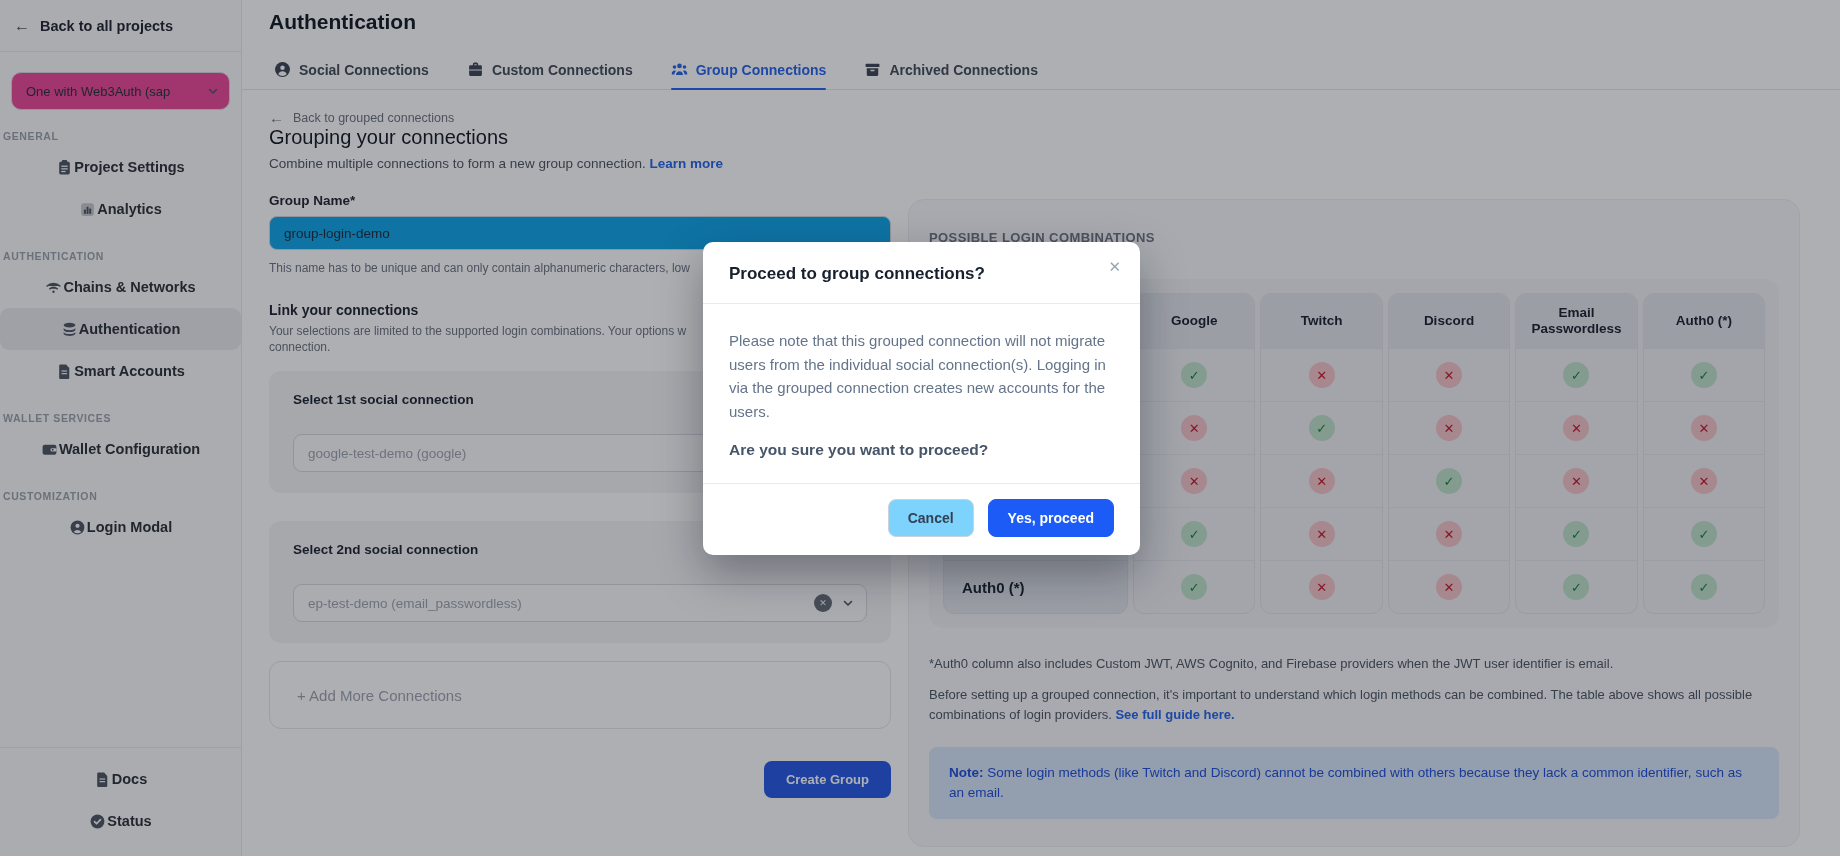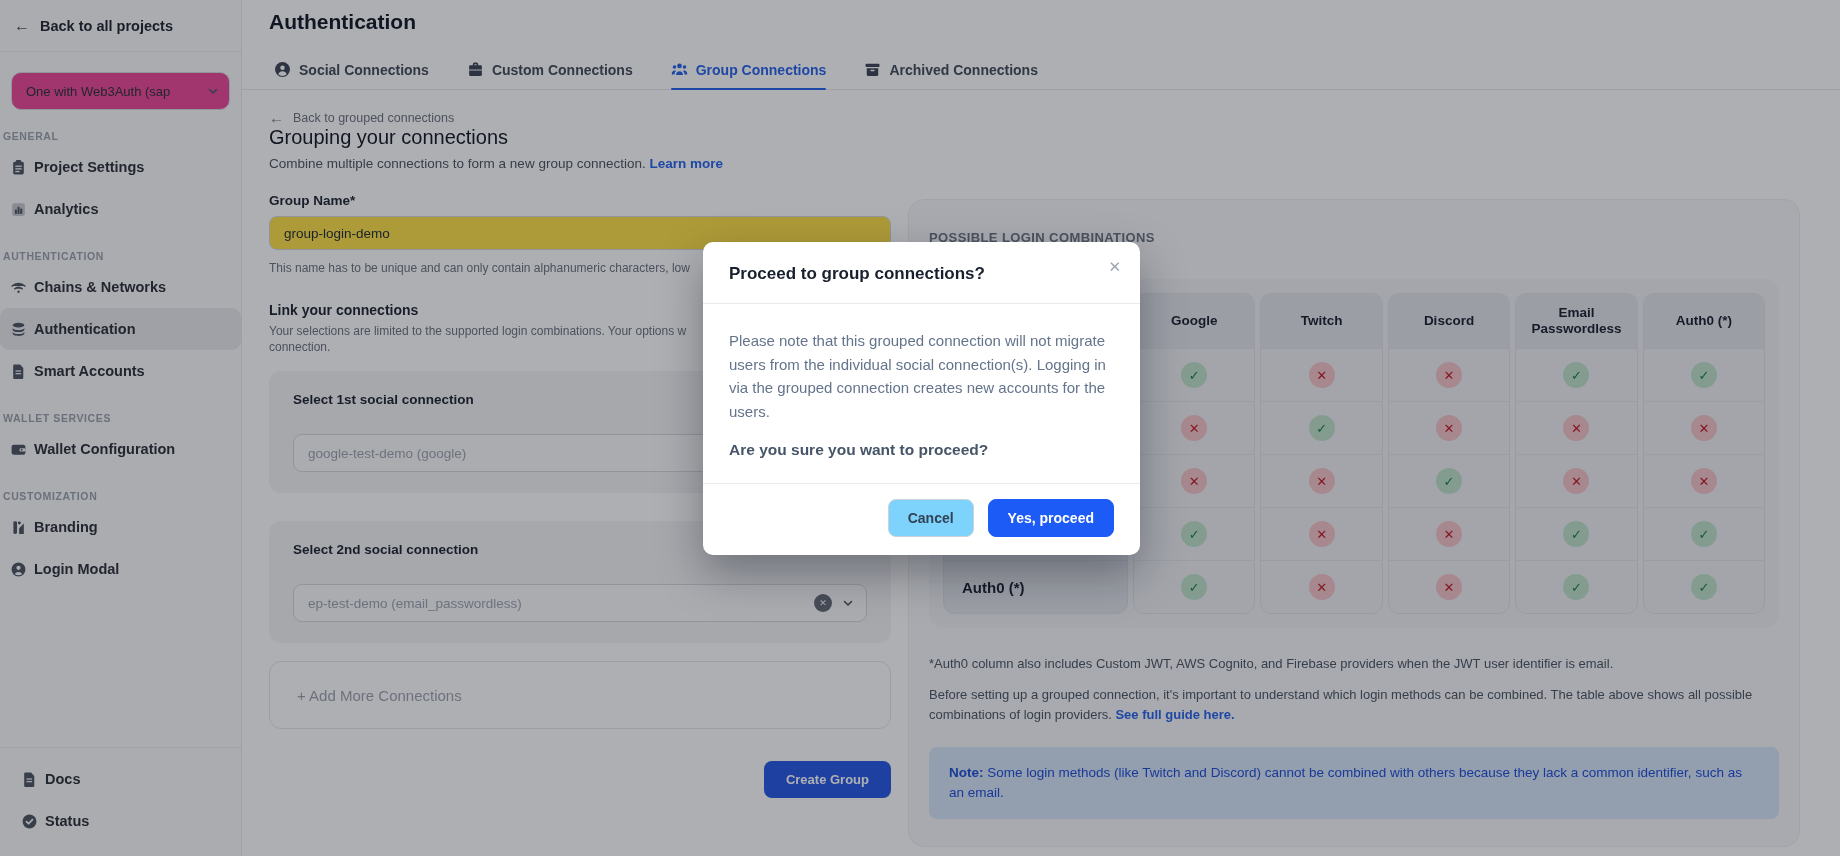--- a/index.html
+++ b/index.html
@@ -16,21 +16,21 @@
 
   
   .sidebar{width:242px;min-width:242px;height:856px;background:#fafbfc;border-right:1px solid #e8e9eb;display:flex;flex-direction:column;}
   .sb-head{height:52px;display:flex;align-items:center;gap:10px;padding:0 14px;border-bottom:1px solid #ececee;font-weight:700;font-size:14.5px;color:#1f2430;}
   .sb-head .arrow{font-size:16px;color:#4b5563;font-weight:400;}
   .project-select{margin:20px 11px 0 11px;height:38px;border:1px solid #d6d9de;border-radius:10px;background:#ec4899;display:flex;align-items:center;gap:6px;padding:0 10px 0 14px;font-size:13px;color:#2a2f38;cursor:pointer;}
   .project-select .txt{flex:1;white-space:nowrap;overflow:hidden;}
   .chev{color:#4b5563;flex:none;display:inline-flex;}
   .sb-nav{flex:1;padding:0 0;overflow:hidden;}
   .section-label{margin:20px 3px 4px 3px;font-size:10.5px;font-weight:700;letter-spacing:.6px;color:#9aa1ac;}
-  .nav-item{height:42px;display:flex;align-items:center;gap:7px;padding:0 10px;border-radius:9px;font-size:14.5px;font-weight:600;color:#2b3038;cursor:pointer;}
+  .nav-item{height:42px;display:flex;align-items:center;gap:1px;padding:0 10px;border-radius:9px;font-size:14.5px;font-weight:600;color:#2b3038;cursor:pointer;justify-content:center;}
   .nav-item.active{background:#e8eaef;}
   .nav-item .ic{width:17px;height:17px;color:#4d5562;display:inline-flex;flex:none;}
   .ic svg{width:100%;height:100%;fill:currentColor;}
   .sb-foot{border-top:1px solid #ececee;padding:10px 11px 14px 11px;}
 
   
   .main{flex:1;position:relative;background:#fff;}
   .page-title{padding:10px 0 0 27px;font-size:21px;font-weight:700;color:#121826;}
   .tabs{display:flex;gap:38px;margin:27px 0 0 32px;border-bottom:0;}
   .tab{display:flex;align-items:center;gap:8px;font-size:14px;font-weight:600;color:#414b5a;padding-bottom:11px;cursor:pointer;position:relative;}
@@ -40,21 +40,21 @@
   .tab.active:after{content:"";position:absolute;left:0;right:0;bottom:-1px;height:2.5px;background:var(--accent);border-radius:2px;}
   .tabs-rule{height:1px;background:var(--line);width:100%;}
 
   .form-col{width:622px;margin-left:27px;}
   .back-link{margin-top:19px;display:flex;align-items:center;gap:9px;font-size:12.5px;color:#6b7280;cursor:pointer;}
   .back-link .arrow{font-size:15px;color:#6b7280;}
   .h1{font-size:20px;font-weight:400;color:#121826;}
   .sub{margin-top:7px;font-size:13.5px;color:#4b5563;}
   .sub a,.link-blue{color:var(--accent);text-decoration:none;font-weight:600;cursor:pointer;}
   .field-label{margin-top:22px;font-size:13.5px;font-weight:700;color:#1b2230;}
-  .text-input{margin-top:8px;width:100%;height:34px;border:1px solid #d4d7dd;border-radius:8px;background:#fde047;padding:0 14px;font-size:13.5px;color:#1f2937;font-family:inherit;outline:none;}
+  .text-input{margin-top:8px;width:100%;height:34px;border:1px solid #d4d7dd;border-radius:8px;background:#0ea5e9;padding:0 14px;font-size:13.5px;color:#1f2937;font-family:inherit;outline:none;}
   .helper{margin-top:10px;font-size:12px;line-height:16px;color:#6b7280;}
   .section-h{margin-top:26px;font-size:14px;font-weight:700;color:#1b2230;}
   .section-d{margin-top:6px;font-size:12px;line-height:15.5px;color:#6b7280;}
   .sel-card{margin-top:16px;background:var(--card-grey);border-radius:12px;padding:21px 24px;}
   .sel-card + .sel-card{margin-top:28px;}
   .sel-label{font-size:13.5px;font-weight:700;color:#1b2230;}
   .sel-box{margin-top:27px;height:38px;border:1px solid #d4d7dd;border-radius:9px;background:#fbfbfc;display:flex;align-items:center;padding:0 12px 0 14px;gap:10px;cursor:pointer;}
   .sel-box .ph{flex:1;font-size:13.5px;color:#9ca3af;white-space:nowrap;overflow:hidden;}
   .clear-ic{width:18px;height:18px;border-radius:50%;background:#646b76;color:#f3f4f6;display:flex;align-items:center;justify-content:center;font-size:9px;font-weight:700;flex:none;cursor:pointer;}
   .add-box{margin-top:18px;border:1px solid #e3e5e9;border-radius:12px;height:68px;display:flex;align-items:center;padding:0 27px;font-size:15px;color:#9ca3af;background:#fff;cursor:pointer;}
@@ -174,30 +174,20 @@
               <rect x="9" y="6.8" width="5.5" height="3" rx="1.2" fill="#fafbfc"></rect>
               <circle cx="11" cy="8.3" r=".9"></circle>
             </svg>
           </span>
           <span>Wallet Configuration</span>
         </div>
         <div class="section-label">CUSTOMIZATION</div>
         <div class="nav-item">
           <span class="ic">
             <svg viewBox="0 0 16 16">
-              <rect x="3.2" y="2" width="3.4" height="12" rx="1.4"></rect>
-              <path d="M8.6 8.6 13 4.2V14H8.6z"></path>
-              <circle cx="8.8" cy="3.8" r="1.4"></circle>
-            </svg>
-          </span>
-          <span>Branding</span>
-        </div>
-        <div class="nav-item">
-          <span class="ic">
-            <svg viewBox="0 0 16 16">
               <circle cx="8" cy="8" r="6.5"></circle>
               <circle cx="8" cy="6.4" r="2" fill="#fafbfc"></circle>
               <path d="M4.4 12.3a4.4 4.4 0 0 1 7.2 0 6.5 6.5 0 0 1-7.2 0z" fill="#fafbfc"></path>
             </svg>
           </span>
           <span>Login Modal</span>
         </div>
       </nav>
     <div class="sb-foot" id="sidebar-foot">
         <div class="nav-item">

